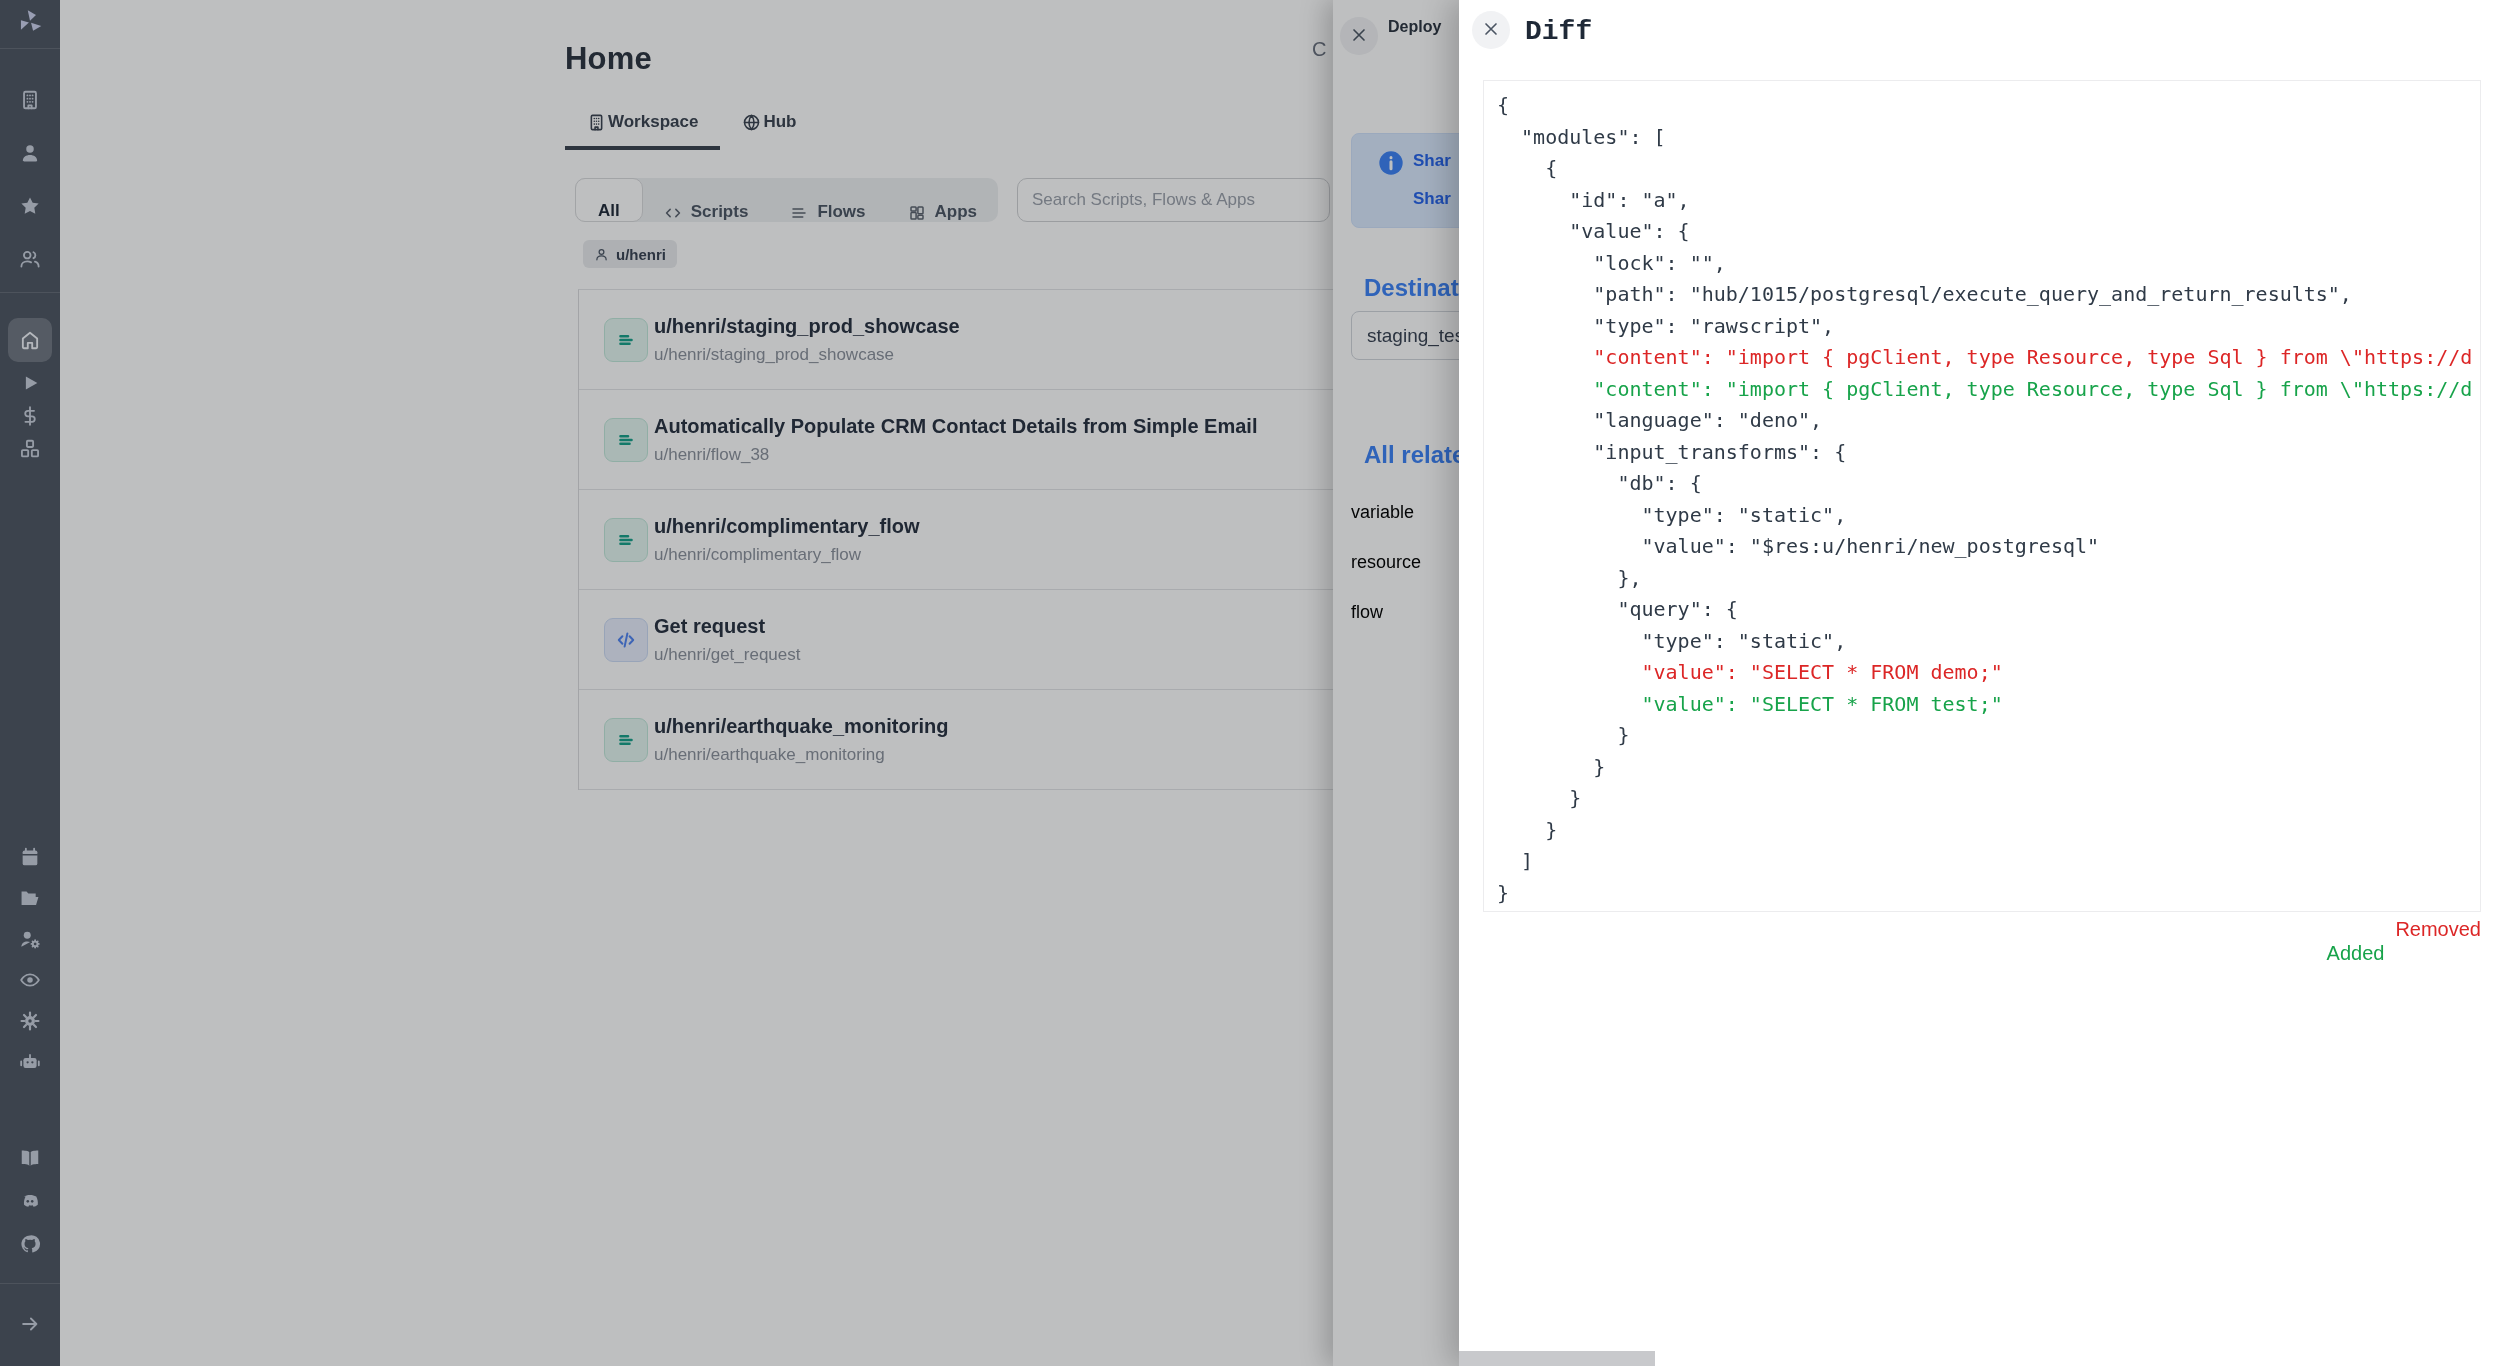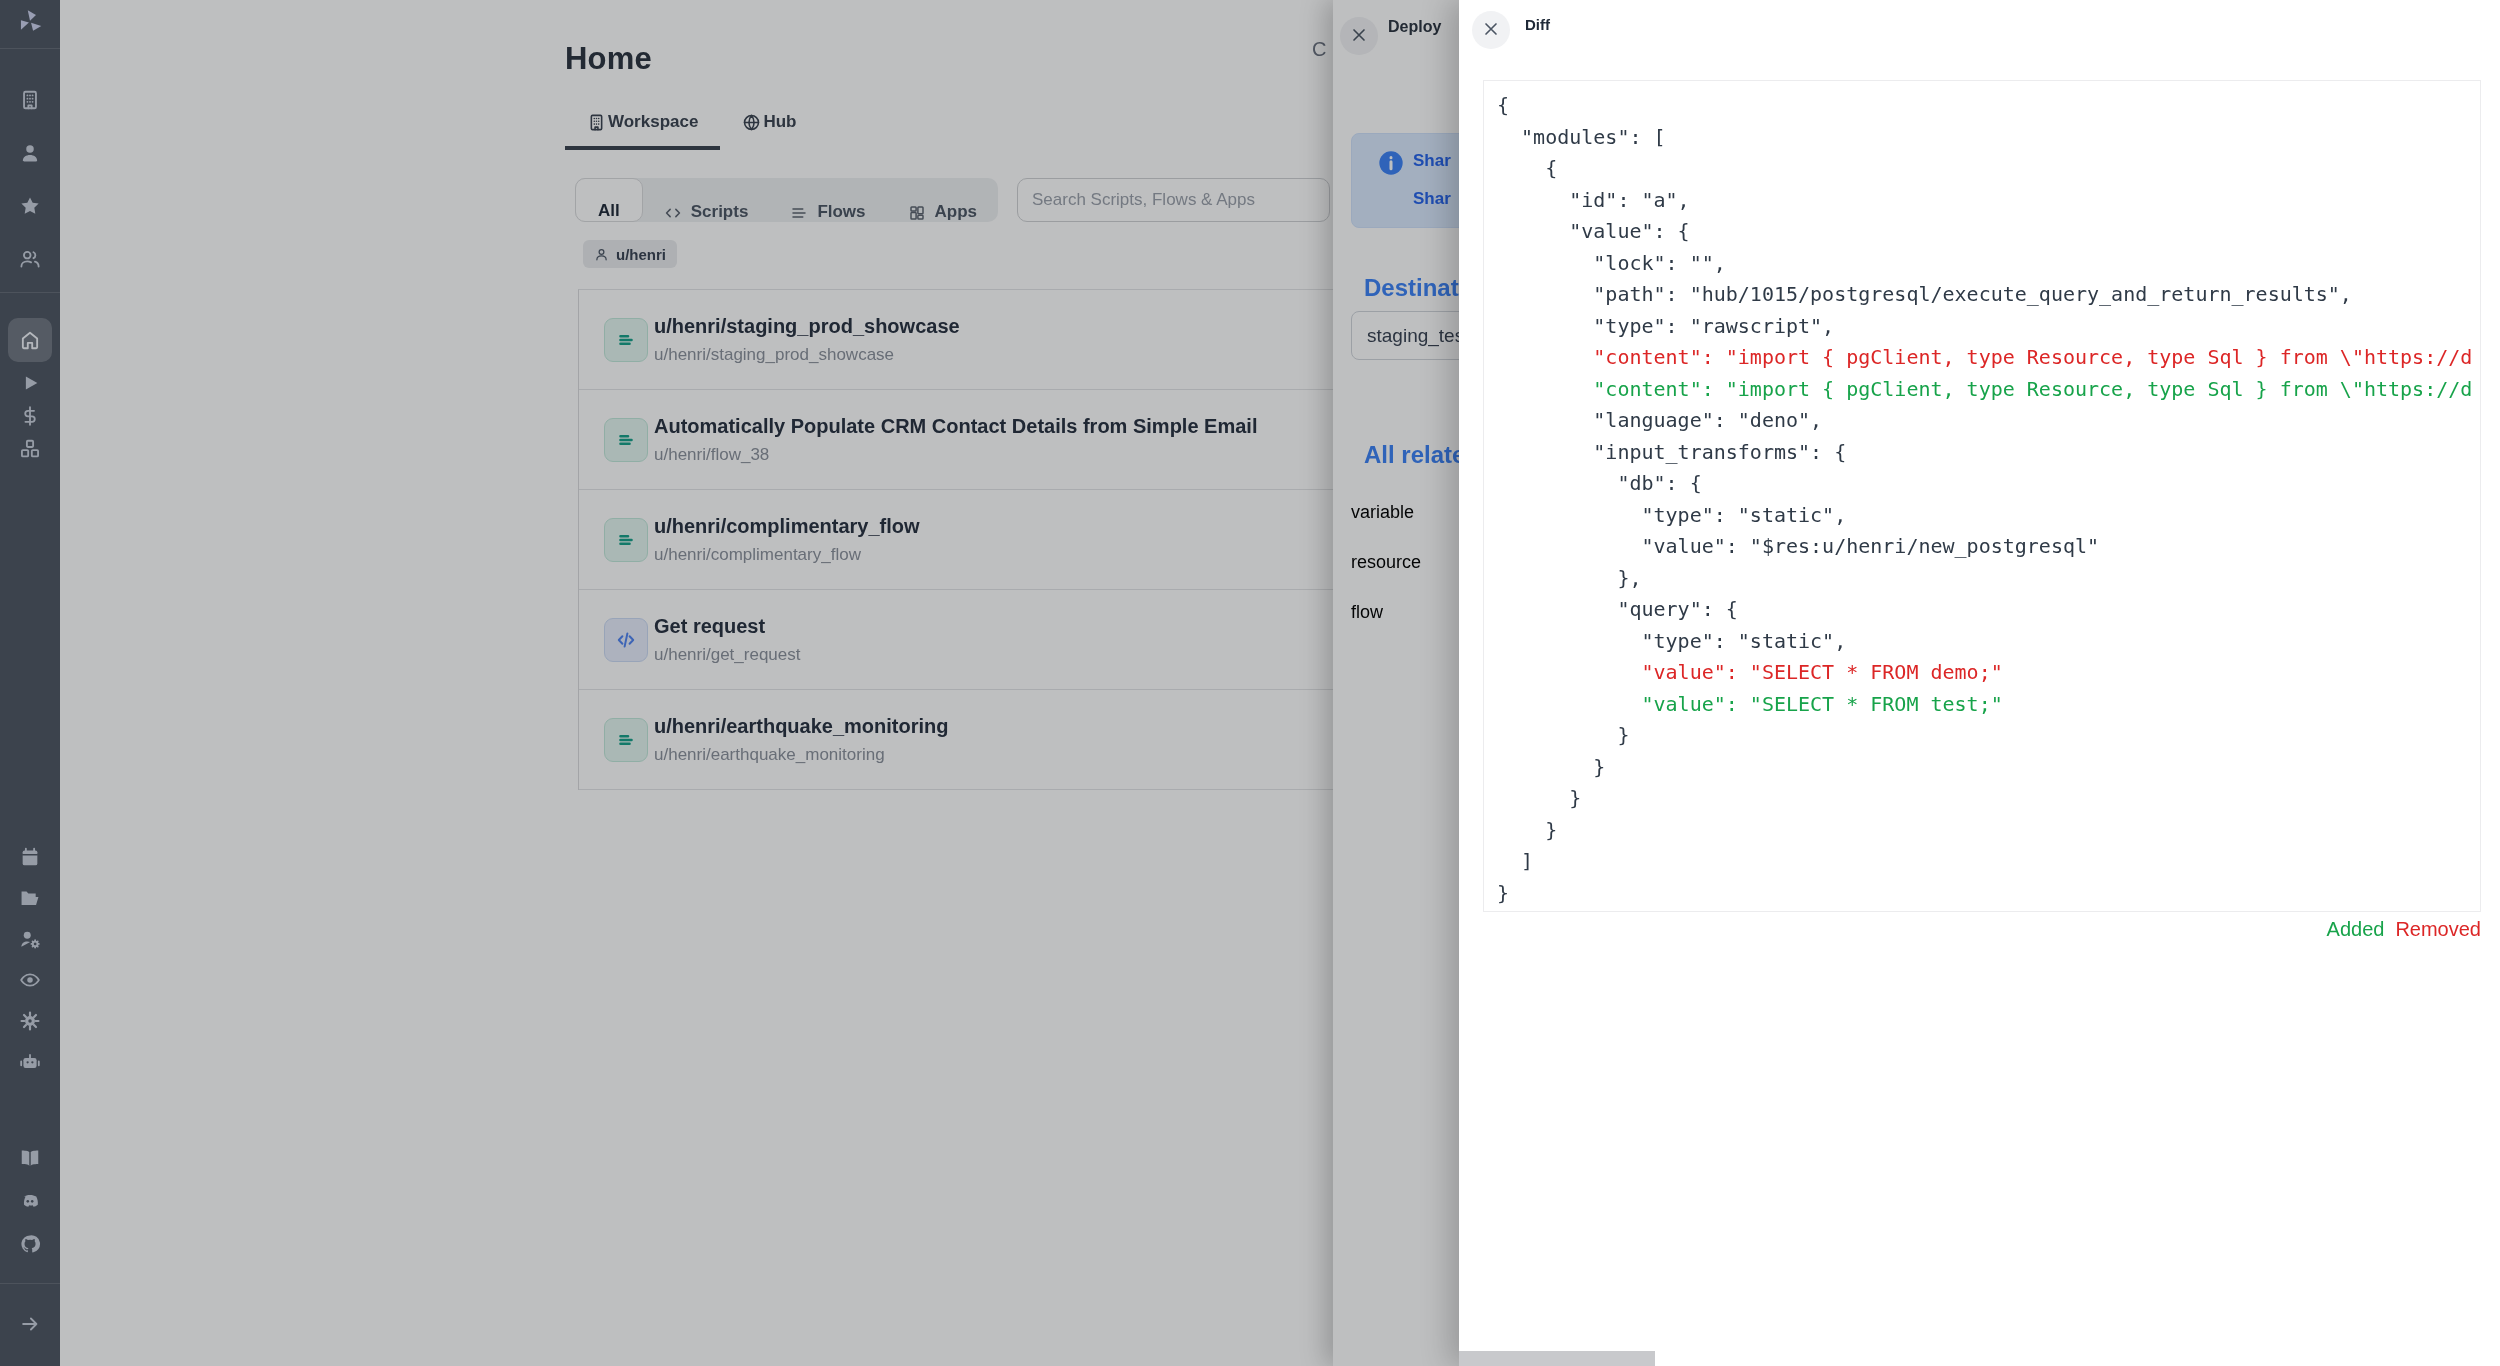--- a/index.html
+++ b/index.html
@@ -77,29 +77,29 @@
   .related div{font-size:18px;color:#000000;}
 
   
   .dim{position:absolute;left:0;top:0;width:1459px;height:100%;background:rgba(16,18,23,.27);z-index:50;}
 
   
   .diff{position:absolute;left:1459px;top:0;width:1041px;height:100%;background:#fff;z-index:100;
         box-shadow:-10px 0 28px rgba(0,0,0,.20);}
   .diff-close{position:absolute;left:13px;top:11px;width:38px;height:38px;border-radius:50%;background:#f1f2f4;
         border:none;display:flex;align-items:center;justify-content:center;color:#4b5563;cursor:pointer;}
-  .diff-title{position:absolute;left:66px;top:16px;font-size:15px;font-weight:700;color:#1f2937;}
+  .diff-title{position:absolute;left:66px;top:16px;font-size:28px;font-weight:700;color:#1f2937;font-family:Liberation Mono, monospace;}
   .code-box{position:absolute;left:24px;top:80px;width:998px;height:832px;box-sizing:border-box;
         border:1px solid #ececee;background:#fff;overflow:hidden;padding:9px 0 0 13px;}
   .code-line{font-family:"DejaVu Sans Mono",monospace;font-size:20px;line-height:31.5px;white-space:pre;
         color:var(--c-normal,#2f3a47);}
   .code-line.removed{color:var(--c-removed,#dc2626);}
   .code-line.added{color:var(--c-added,#17a34a);}
   .legend{position:absolute;top:918px;right:19px;font-size:20px;display:flex;gap:11px;}
-  .legend .lg-added{color:var(--c-added,#17a34a);}
+  .legend .lg-added{color:var(--c-added,#17a34a);margin-top:24px;}
   .legend .lg-removed{color:var(--c-removed,#dc2626);}
   .hscroll{position:absolute;left:0;top:1351px;width:196px;height:15px;background:#c8c9cc;border:none;padding:0;}
 </style>
 </head>
 <body>
 
 <div class="app">
 
   <nav class="sidebar">
     <div class="sb-logo">

